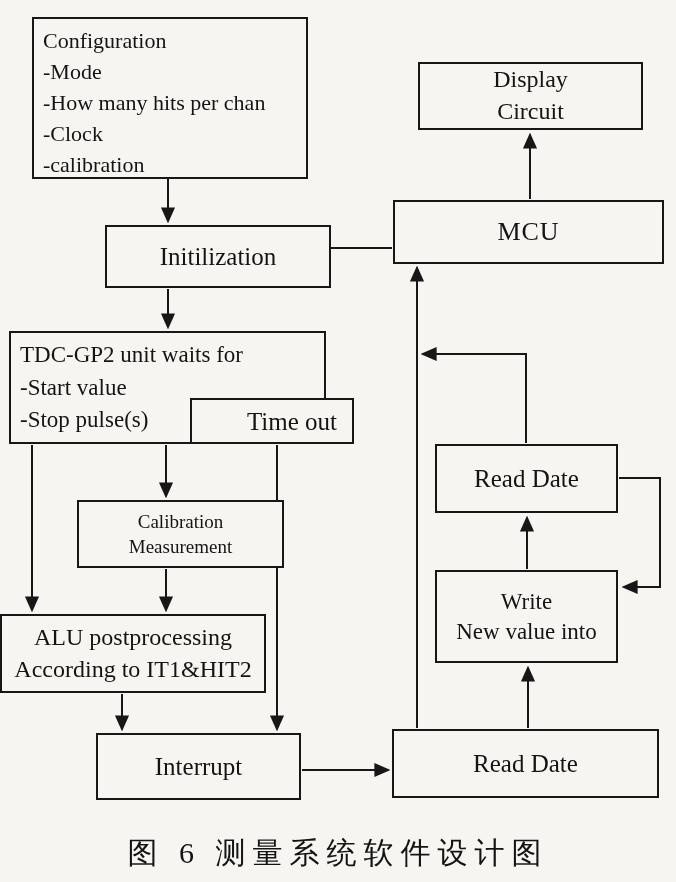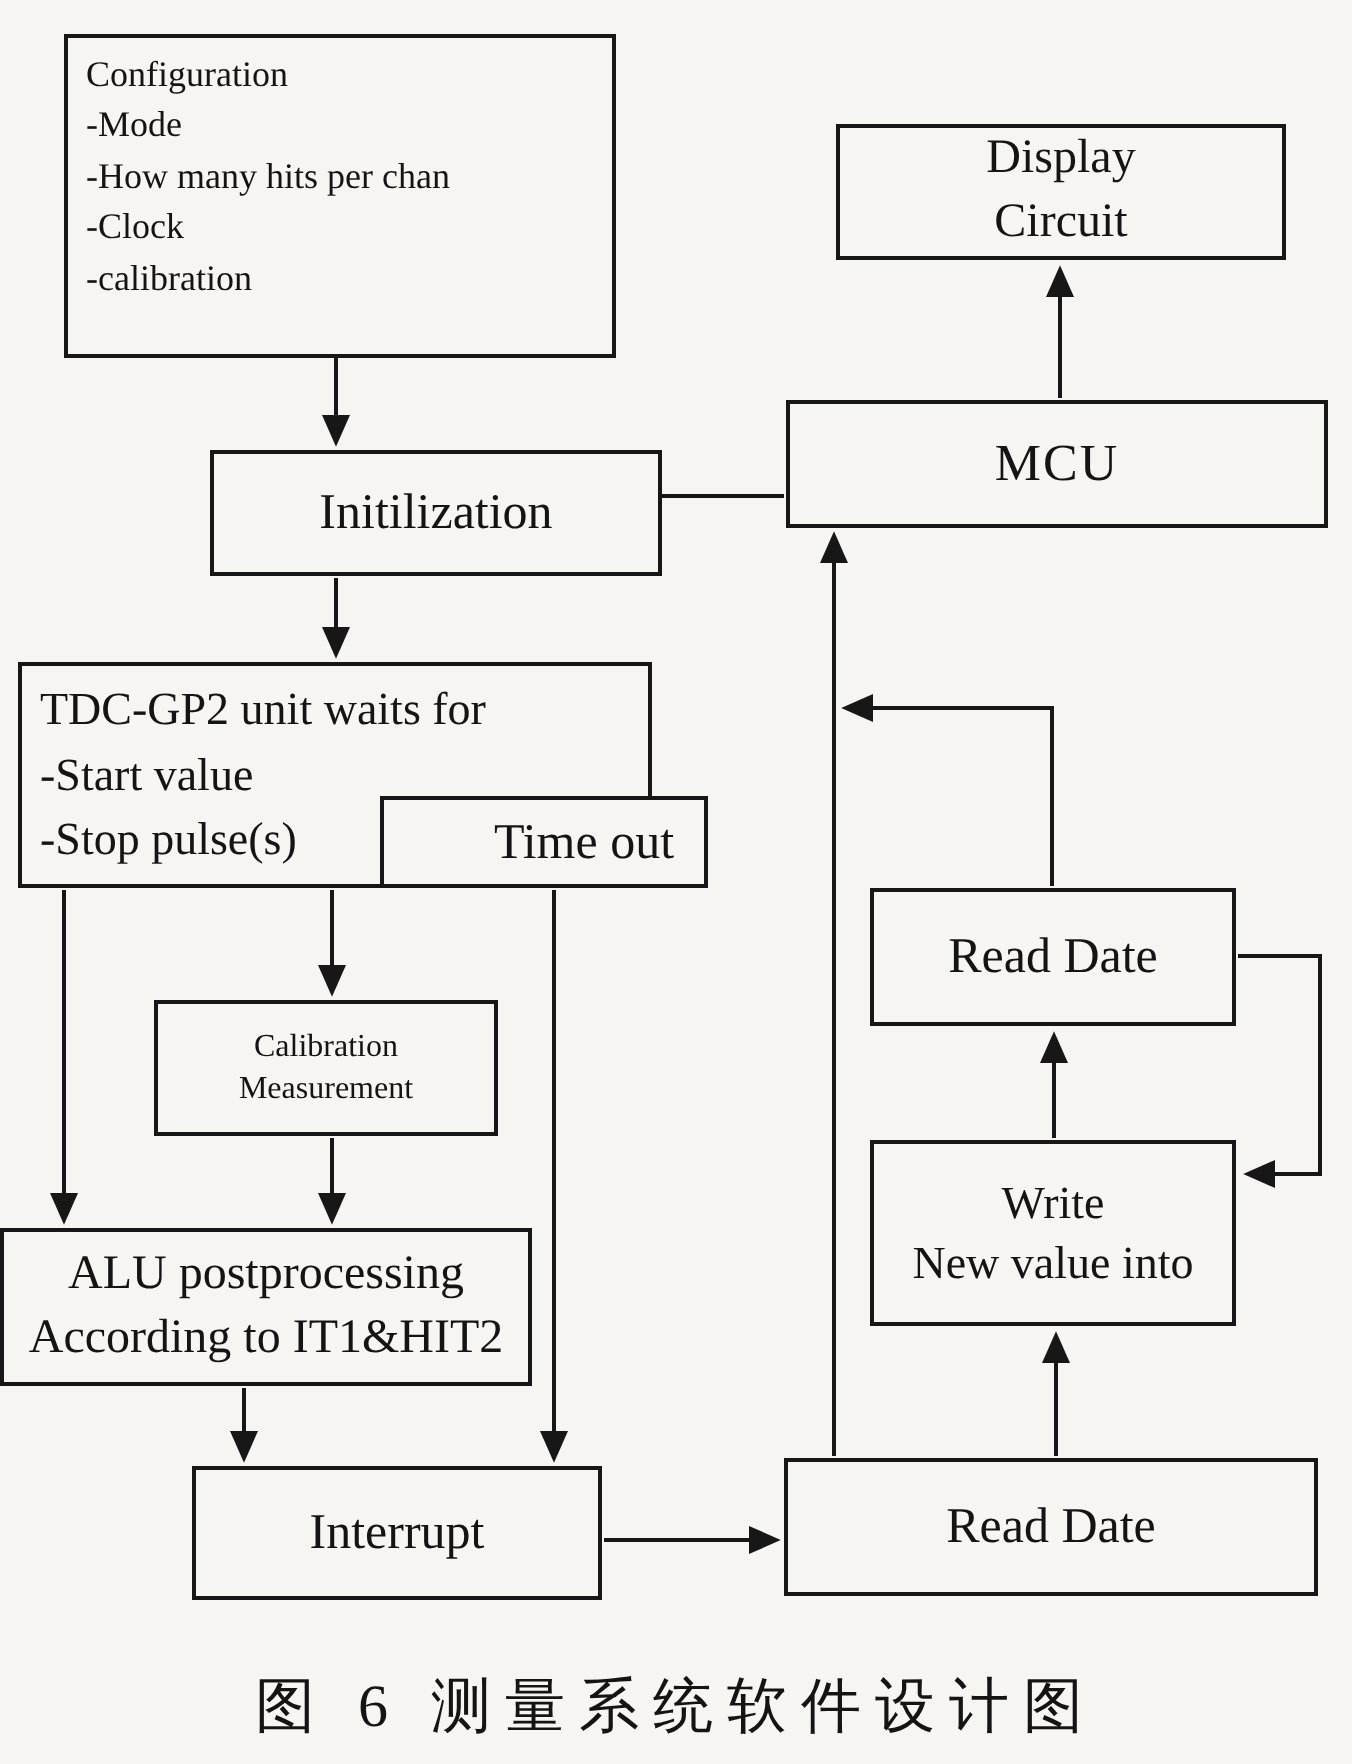--- a/index.html
+++ b/index.html
@@ -31,27 +31,27 @@
     align-items: center;
     text-align: center;
     line-height: 1.32;
   }
   .node.left-align {
     align-items: flex-start;
     text-align: left;
     justify-content: flex-start;
   }
   
-  #n-config      { left: 32px;  top: 17px;  width: 276px; height: 162px; font-size: 18px; padding: 6px 6px 0 9px; line-height: 1.41; }
+  #n-config      { left: 32px;  top: 17px;  width: 276px; height: 162px; font-size: 22px; padding: 6px 6px 0 9px; line-height: 1.41; }
   #n-display     { left: 418px; top: 62px;  width: 225px; height: 68px;  font-size: 24px; }
   #n-init        { left: 57px;  top: 225px; width: 226px; height: 63px;  font-size: 25px; margin-left: 48px; }
   #n-mcu         { left: 393px; top: 200px; width: 271px; height: 64px;  font-size: 26px; letter-spacing: 1px; }
   #n-tdc         { left: 9px;   top: 331px; width: 317px; height: 113px; font-size: 23px; padding: 6px 4px 0 9px; line-height: 1.42; }
   #n-timeout     { left: 190px; top: 398px; width: 164px; height: 46px;  font-size: 25px; padding-left: 40px; }
-  #n-calib       { left: 77px;  top: 500px; width: 172px; height: 68px;  font-size: 16px; }
+  #n-calib       { left: 77px;  top: 500px; width: 207px; height: 68px;  font-size: 19px; }
   #n-alu         { left: 0;   top: 614px; width: 266px; height: 79px;  font-size: 24px; }
   #n-interrupt   { left: 96px;  top: 733px; width: 205px; height: 67px;  font-size: 25px; }
   #n-readtop     { left: 435px; top: 444px; width: 183px; height: 69px;  font-size: 25px; }
   #n-write       { left: 435px; top: 570px; width: 183px; height: 93px;  font-size: 23px; line-height: 1.3; }
   #n-readbottom  { left: 392px; top: 729px; width: 267px; height: 69px;  font-size: 25px; }
   .caption {
     position: absolute;
     left: 0; right: 0;
     top: 833px;
     text-align: center;

